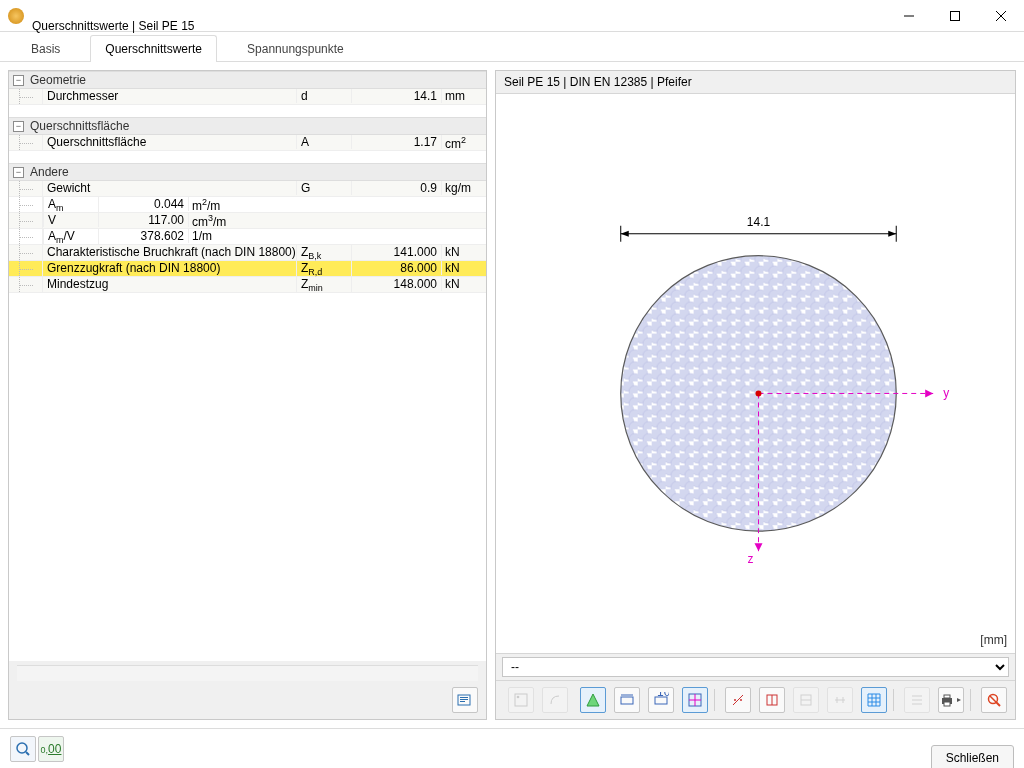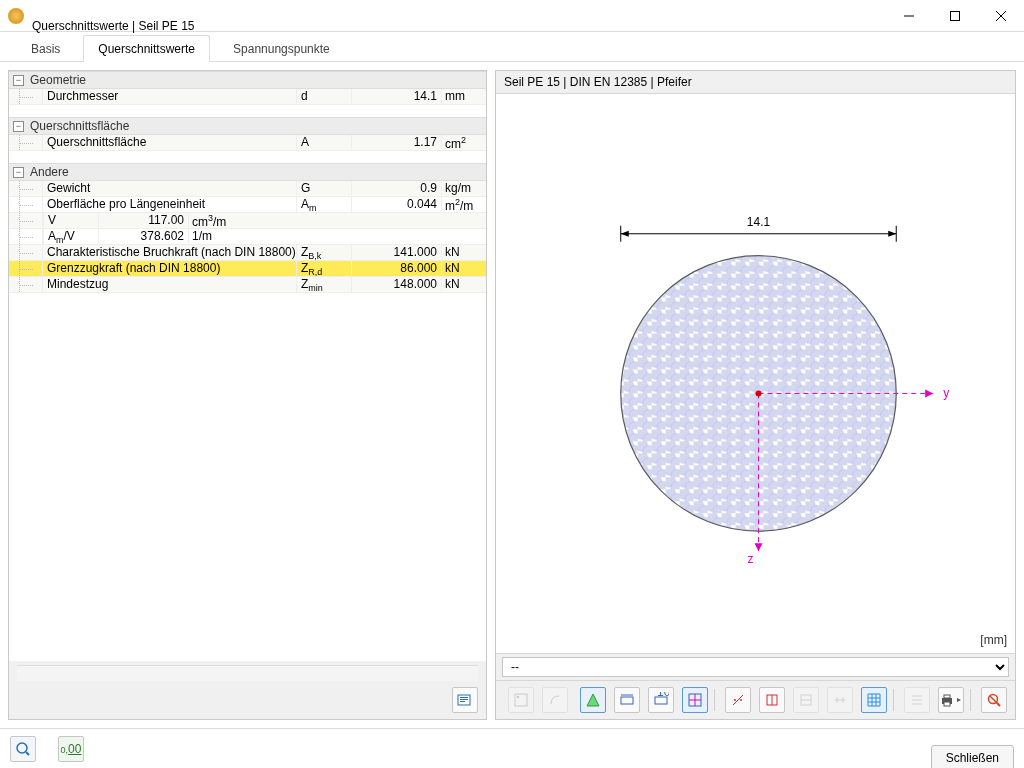--- a/index.html
+++ b/index.html
@@ -9,21 +9,21 @@
   .titlebar { height: 32px; display: flex; align-items: center; border-bottom: 1px solid #dcdcdc; padding-left: 8px; }
   .titlebar .appicon { width: 16px; height: 16px; border-radius: 50%; background: radial-gradient(#f6c560, #d08a10); margin-right: 8px; display:inline-block;}
   .titlebar .title { flex: 1; margin-top: 20px; }
   .wincontrols { display: flex; }
   .winbtn { width: 46px; height: 32px; display:flex; align-items:center; justify-content:center; }
   .winbtn svg { stroke:#000; }
 
   .client { display:flex; flex-direction:column; height: calc(768px - 32px); }
 
   
-  .tabrow { height: 30px; display:flex; align-items:flex-end; border-bottom:1px solid #dcdcdc; padding: 0 16px; gap: 8px;}
+  .tabrow { height: 30px; display:flex; align-items:flex-end; border-bottom:1px solid #dcdcdc; padding: 0 16px; gap: 15px;}
   .tab { padding: 6px 14px; border:1px solid transparent; border-bottom:none; position:relative; top:1px; }
   .tab.active { border-color:#dcdcdc; background:#fff; border-radius:3px 3px 0 0;}
   .tab:not(.active){ color:#444; }
 
   
   .mainsplit { flex:1; display:flex; gap:8px; padding:8px; min-height:0;}
   .leftpane, .rightpane { border:1px solid #c9c9c9; background:#f0f0f0; display:flex; flex-direction:column; min-height:0; }
   .leftpane { width: 536px; }
   .rightpane { flex:1; }
 
@@ -56,21 +56,21 @@
   .viewport { flex:1; background:#fff; position:relative; min-height:0;}
   .unittag { position:absolute; right:8px; bottom:6px; color:#333;}
   .statusbar { border-top:1px solid #d6d6d6; padding:3px 6px; display:flex; align-items:center; background:#f0f0f0; }
   .statusbar select { flex:1; background:#fff; border:1px solid #c6c6c6; height:20px; padding:0 4px;}
   .righttoolbar { display:flex; align-items:center; gap:4px; padding:6px 8px; border-top:1px solid #d6d6d6; background:#f0f0f0;}
   .righttoolbar .sep { width:1px; height:22px; background:#cfcfcf; margin:0 2px;}
   .iconbtn svg { display:block; }
   .iconbtn.active { border-color:#5b9bd5; background:#e6f1fb; }
 
   
-  .footer { height:40px; border-top:1px solid #dcdcdc; display:flex; align-items:center; padding:0 10px; gap:22px;}
+  .footer { height:40px; border-top:1px solid #dcdcdc; display:flex; align-items:center; padding:0 10px; gap:2px;}
   .footer .spacer { flex:1;}
   .closebtn { border:1px solid #bdbdbd; background:#f6f6f6; padding:5px 14px; border-radius:3px;margin-top:19px; }
   .smbtn { width:26px; height:26px; border:1px solid #c6c6c6; background:#f2f6fb; display:flex;align-items:center;justify-content:center;border-radius:2px;}
 </style>
 </head>
 <body>
 
 <div class="titlebar">
   <span class="appicon"></span>
   <span class="title">Querschnittswerte | Seil PE 15</span>
@@ -141,21 +141,20 @@
         </div>
         <div class="row alt">
           <span class="ind"></span>
           <span class="lbl">Gewicht</span>
           <span class="sym">G</span>
           <span class="val">0.9</span>
           <span class="unit">kg/m</span>
         </div>
         <div class="row">
           <span class="ind"></span>
-          <span class="lbl">Oberfläche pro Längeneinheit</span>
           <span class="sym">A<sub>m</sub></span>
           <span class="val">0.044</span>
           <span class="unit">m<sup>2</sup>/m</span>
         </div>
         <div class="row alt">
           <span class="ind"></span>
           <span class="sym">V</span>
           <span class="val">117.00</span>
           <span class="unit">cm<sup>3</sup>/m</span>
         </div>

